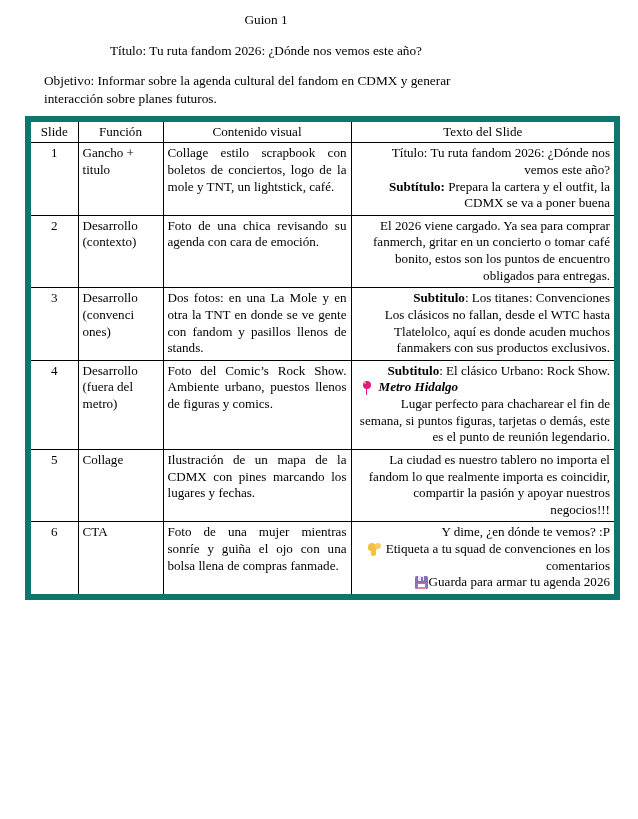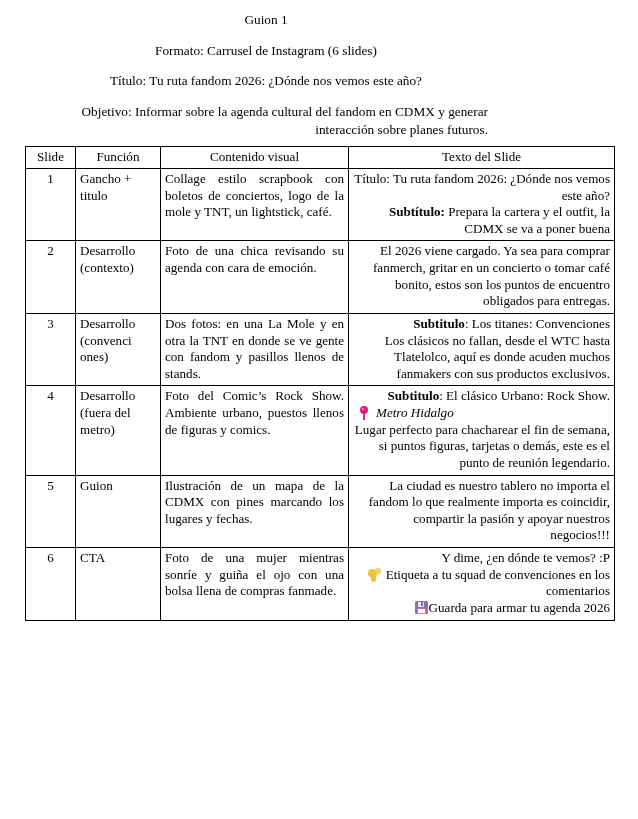--- a/index.html
+++ b/index.html
@@ -34,29 +34,29 @@
   }
   .hline.title-main {
     margin-bottom: 13px;
     margin-top: 3px;
   }
   .hline.l2 { margin-bottom: 13px; }
   .hline.l3 { margin-bottom: 13px; }
   .hline.l4 {
     margin-bottom: 8px;
     padding: 0 18px;
-    text-align: right;
+    text-align: left;
   }
 
   table.guion {
     border-collapse: collapse;
     table-layout: fixed;
     width: 589px;
     margin: 0 0 0 25px;
-    border: 1px solid #0f766e;
+    border: 6px solid #0f766e;
   }
   table.guion th,
   table.guion td {
     border: 1px solid #000;
     vertical-align: top;
     padding: 2px 4px 3px 4px;
     font-size: 13.1px;
     line-height: 1.27;
   }
   table.guion th {
@@ -101,20 +101,21 @@
     margin-left: 6px !important;
     text-align: left;
     white-space: nowrap;
     display: flex;
     align-items: center;
     gap: 7px;
   }
   .metro-name {
     font-style: italic;
     font-size: 13.1px;
+    font-weight: bold;
   }
 
   
   .ico {
     display: inline-block;
     vertical-align: -2px;
     position: relative;
   }
   
   .ico-pin {
@@ -209,21 +210,20 @@
     background: #e57fa3;
   }
 </style>
 </head>
 <body>
 
 <div class="page">
 
   <div class="doc-header">
     <p class="hline title-main">Guion 1</p>
-    <p class="hline l2">Formato: Carrusel de Instagram (6 slides)</p>
     <p class="hline l3">Título: Tu ruta fandom 2026: ¿Dónde nos vemos este año?</p>
     <p class="hline l4">Objetivo: Informar sobre la agenda cultural del fandom en CDMX y generar interacción sobre planes futuros.</p>
   </div>
 
   <table class="guion">
     <colgroup>
       <col class="c-slide">
       <col class="c-funcion">
       <col class="c-visual">
       <col class="c-texto">
@@ -280,21 +280,21 @@
                 <span class="needle"></span>
             </span>
             <span class="metro-name">Metro Hidalgo</span>
           </p>
           <p>Lugar perfecto para chacharear el fin de semana, si puntos figuras, tarjetas o demás, este es el punto de reunión legendario.</p>
         </td>
       </tr>
 
       <tr>
         <td class="cell-slide">5</td>
-        <td class="cell-funcion">Guion</td>
+        <td class="cell-funcion">Collage</td>
         <td class="cell-visual">Ilustración de un mapa de la CDMX con pines marcando los lugares y fechas.</td>
         <td class="cell-texto">
           <p>La ciudad es nuestro tablero no importa el fandom lo que realmente importa es coincidir, compartir la pasión y apoyar nuestros negocios!!!</p>
         </td>
       </tr>
 
       <tr>
         <td class="cell-slide">6</td>
         <td class="cell-funcion">CTA</td>
         <td class="cell-visual">Foto de una mujer mientras sonríe y guiña el ojo con una bolsa llena de compras fanmade.</td>

